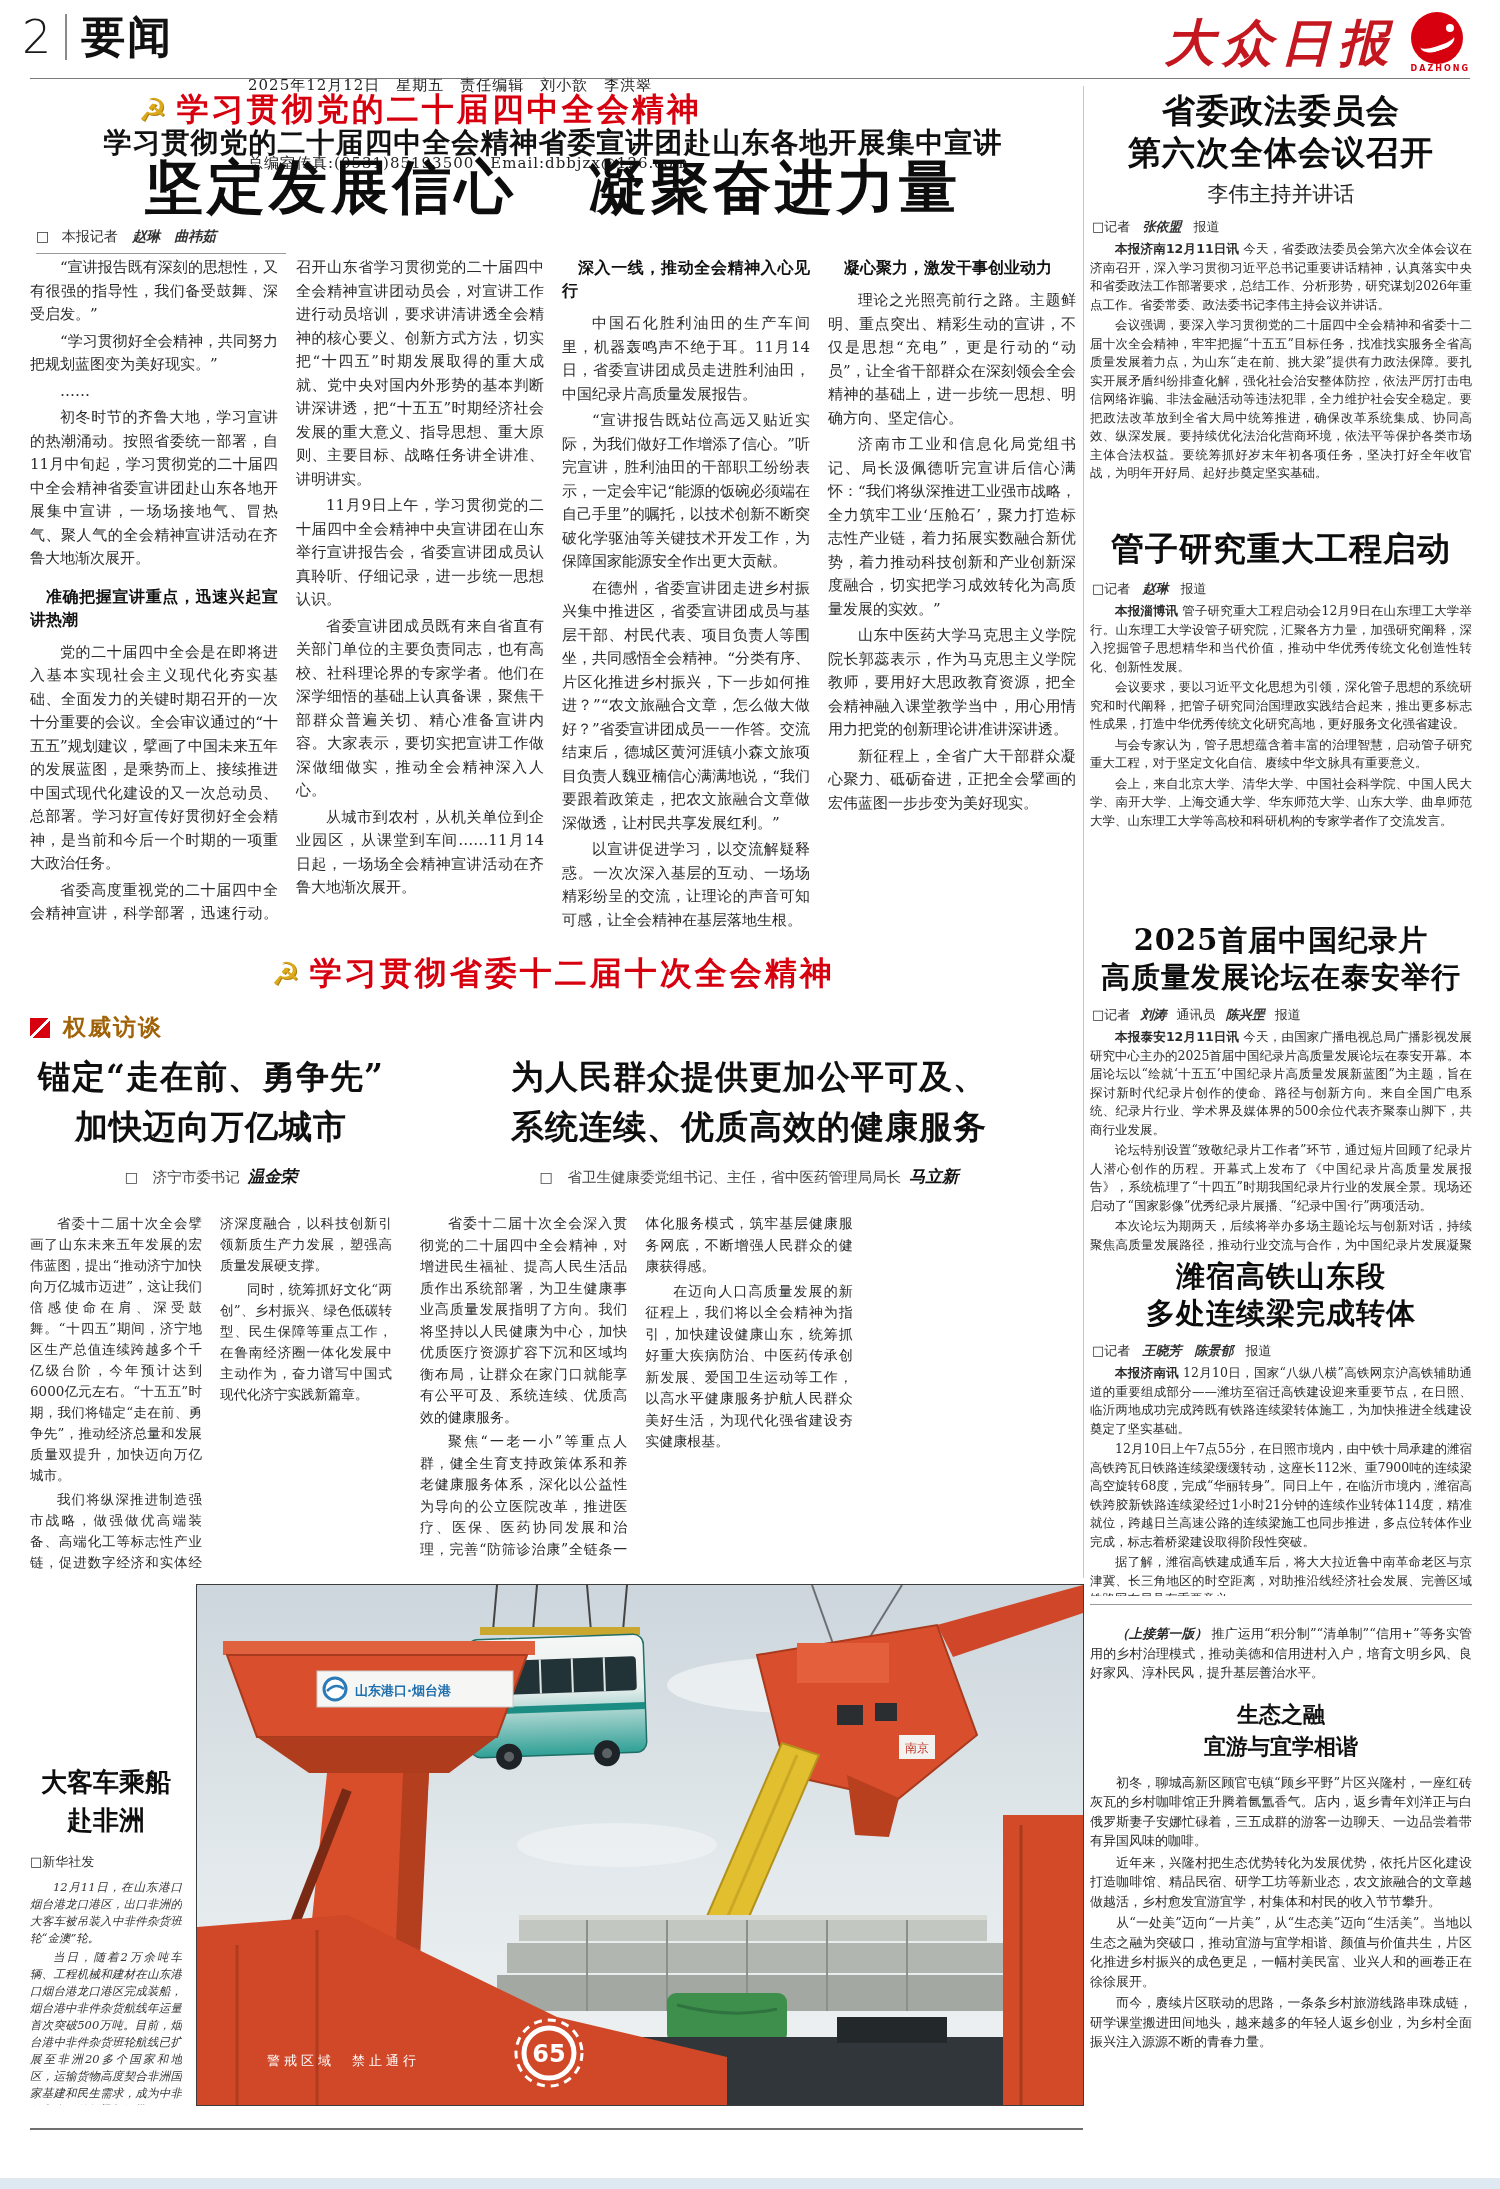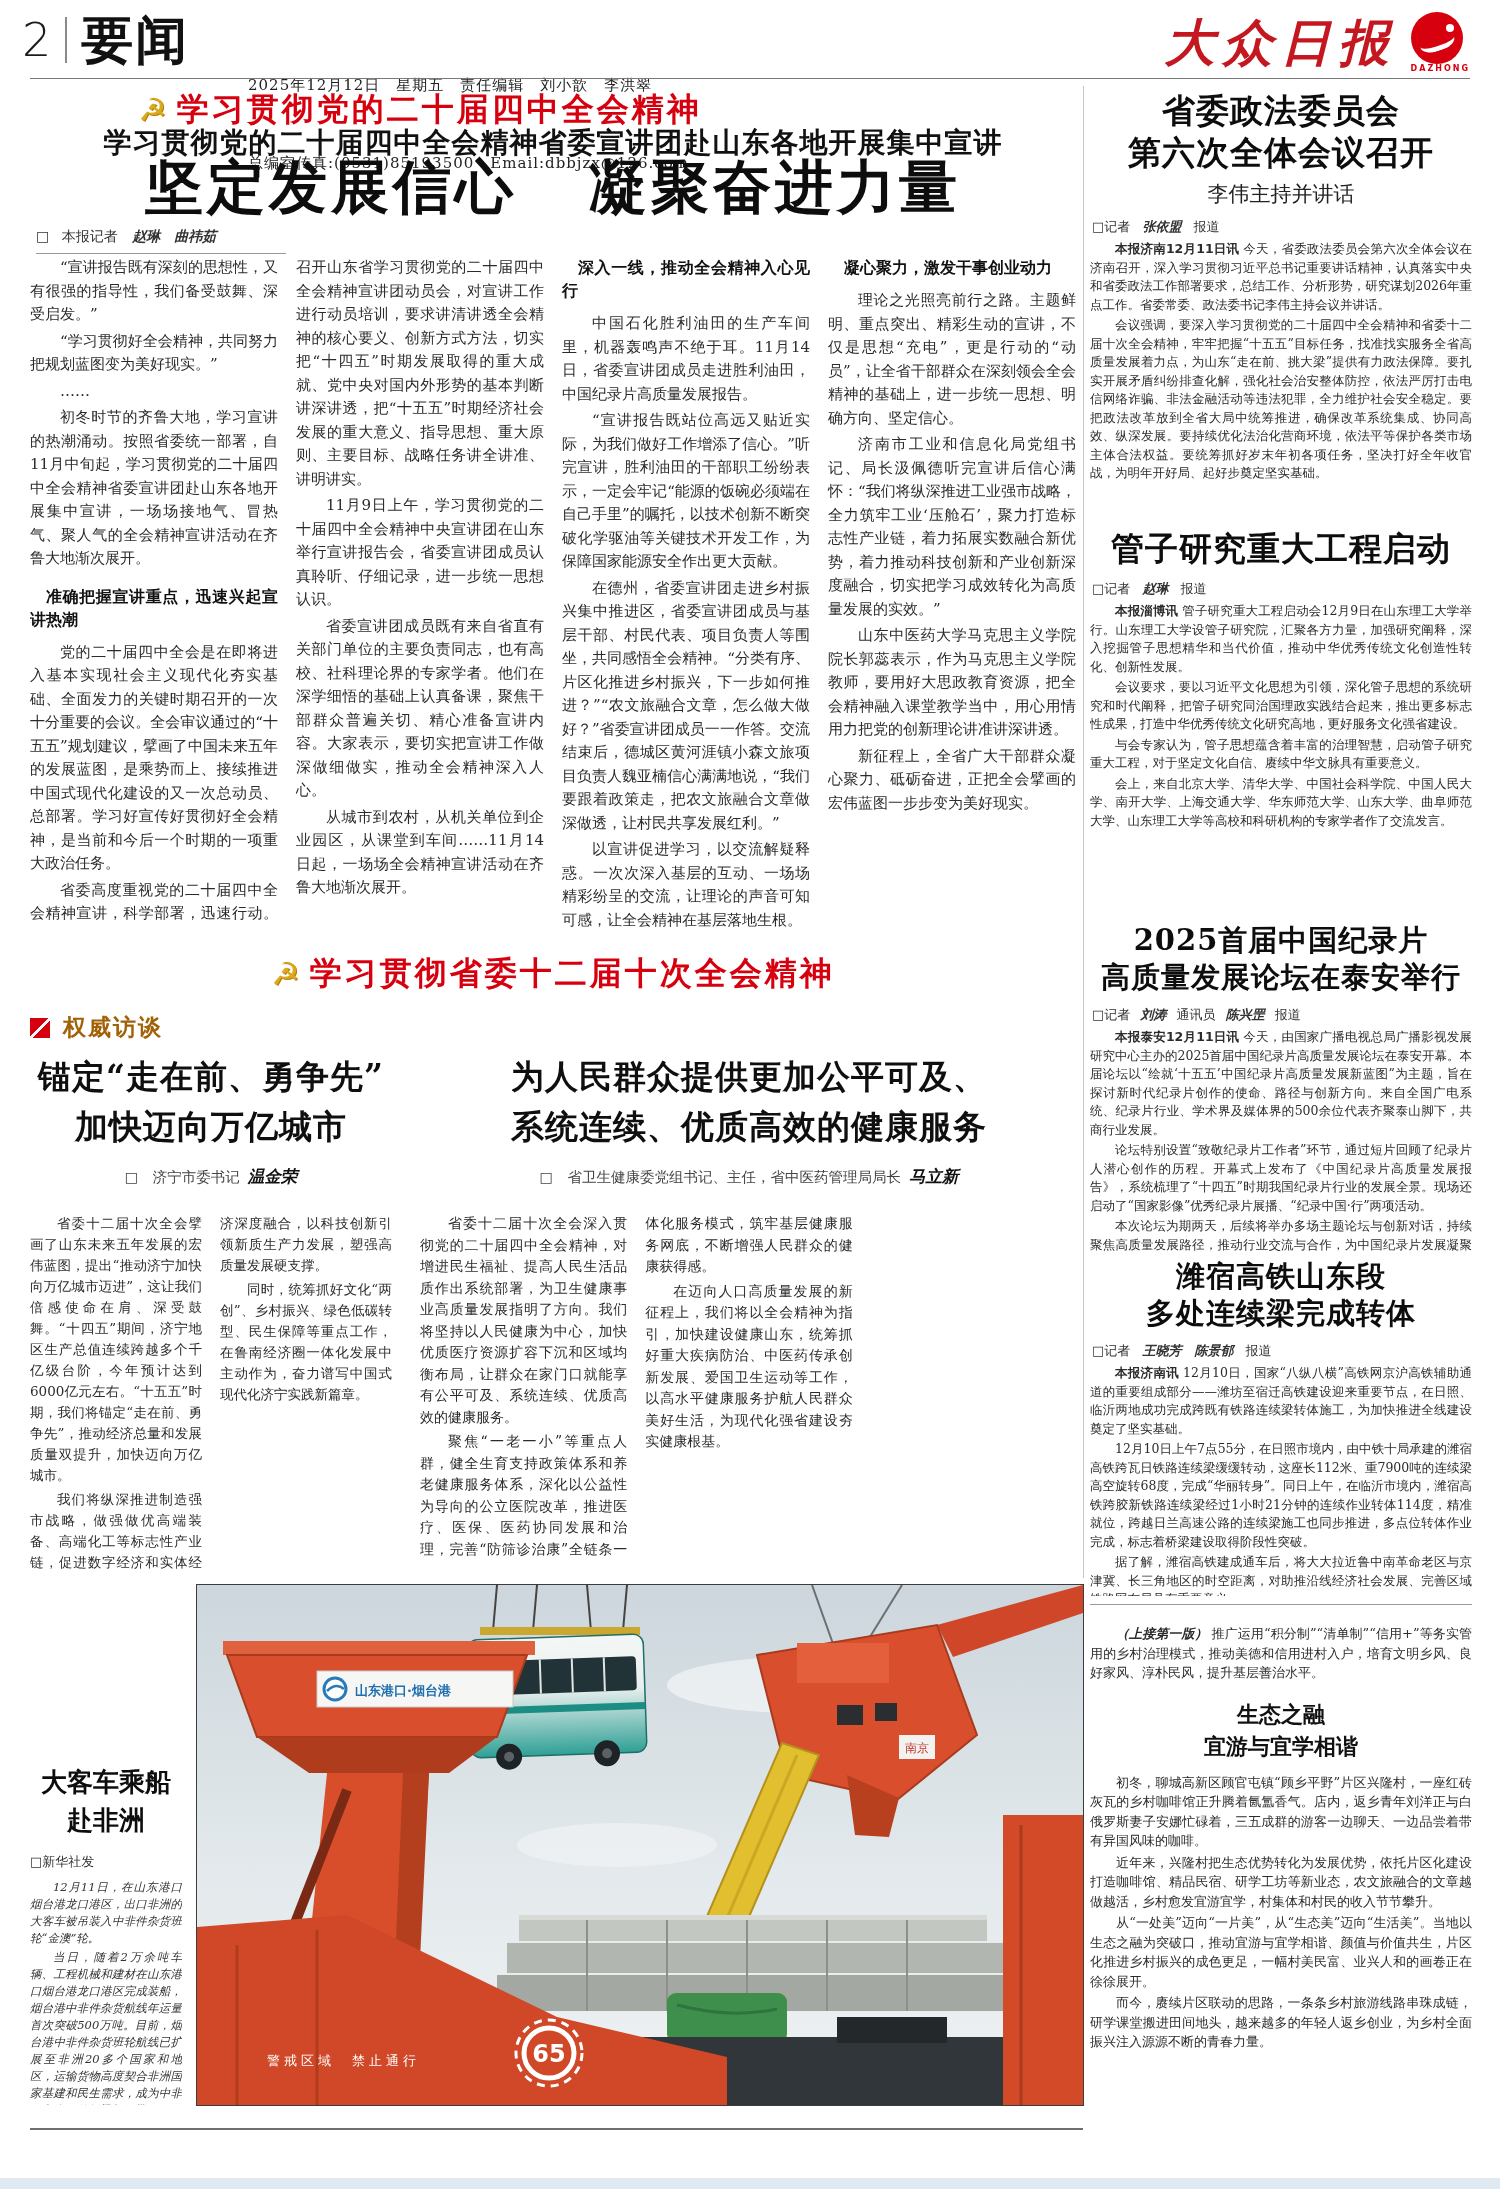--- a/index.html
+++ b/index.html
@@ -2,21 +2,21 @@
 <html><head>
 <meta charset="utf-8">
 <style>
   html,body{margin:0;padding:0;background:#e9e9e9;}
   .page{position:relative;width:1500px;height:2189px;background:#ffffff;margin:0 auto;
         font-family:"DejaVu Serif","Liberation Serif",serif;color:#262626;overflow:hidden;}
   .abs{position:absolute;}
   
   .pagenum{font-family:"DejaVu Sans","Liberation Sans",sans-serif;font-size:46px;font-weight:300;color:#1a1a1a;line-height:1;}
   .pagenum-divider{width:2px;height:46px;background:#8a8a8a;margin:0 14px;}
-  .section-name{font-family:"DejaVu Sans","Liberation Sans",sans-serif;font-size:52px;font-weight:900;color:#111;line-height:1;letter-spacing:2px;}
+  .section-name{font-family:"DejaVu Sans","Liberation Sans",sans-serif;font-size:44px;font-weight:900;color:#111;line-height:1;letter-spacing:2px;}
   .dateline{font-size:15px;line-height:26px;color:#222;letter-spacing:1px;white-space:pre;}
   .masthead-script{font-style:italic;font-weight:900;font-size:50px;color:#c5171f;letter-spacing:8px;line-height:1;}
   .logo-circle{width:52px;height:52px;border-radius:50%;background:#d7000f;position:relative;flex:0 0 auto;}
   .logo-swoosh{position:absolute;left:8px;top:20px;width:36px;height:14px;border-radius:50%/60%;
                border-bottom:5px solid #fff;transform:rotate(-18deg);}
   .logo-dot{position:absolute;right:9px;top:12px;width:8px;height:8px;border-radius:50%;background:#fff;}
   .logo-latin{font-family:"DejaVu Sans",sans-serif;font-size:8px;font-weight:700;color:#d7000f;letter-spacing:2px;text-align:center;}
   .hrule{background:#7a7a7a;height:1px;}
   .vrule{background:#c9c9c9;width:1px;}
   

